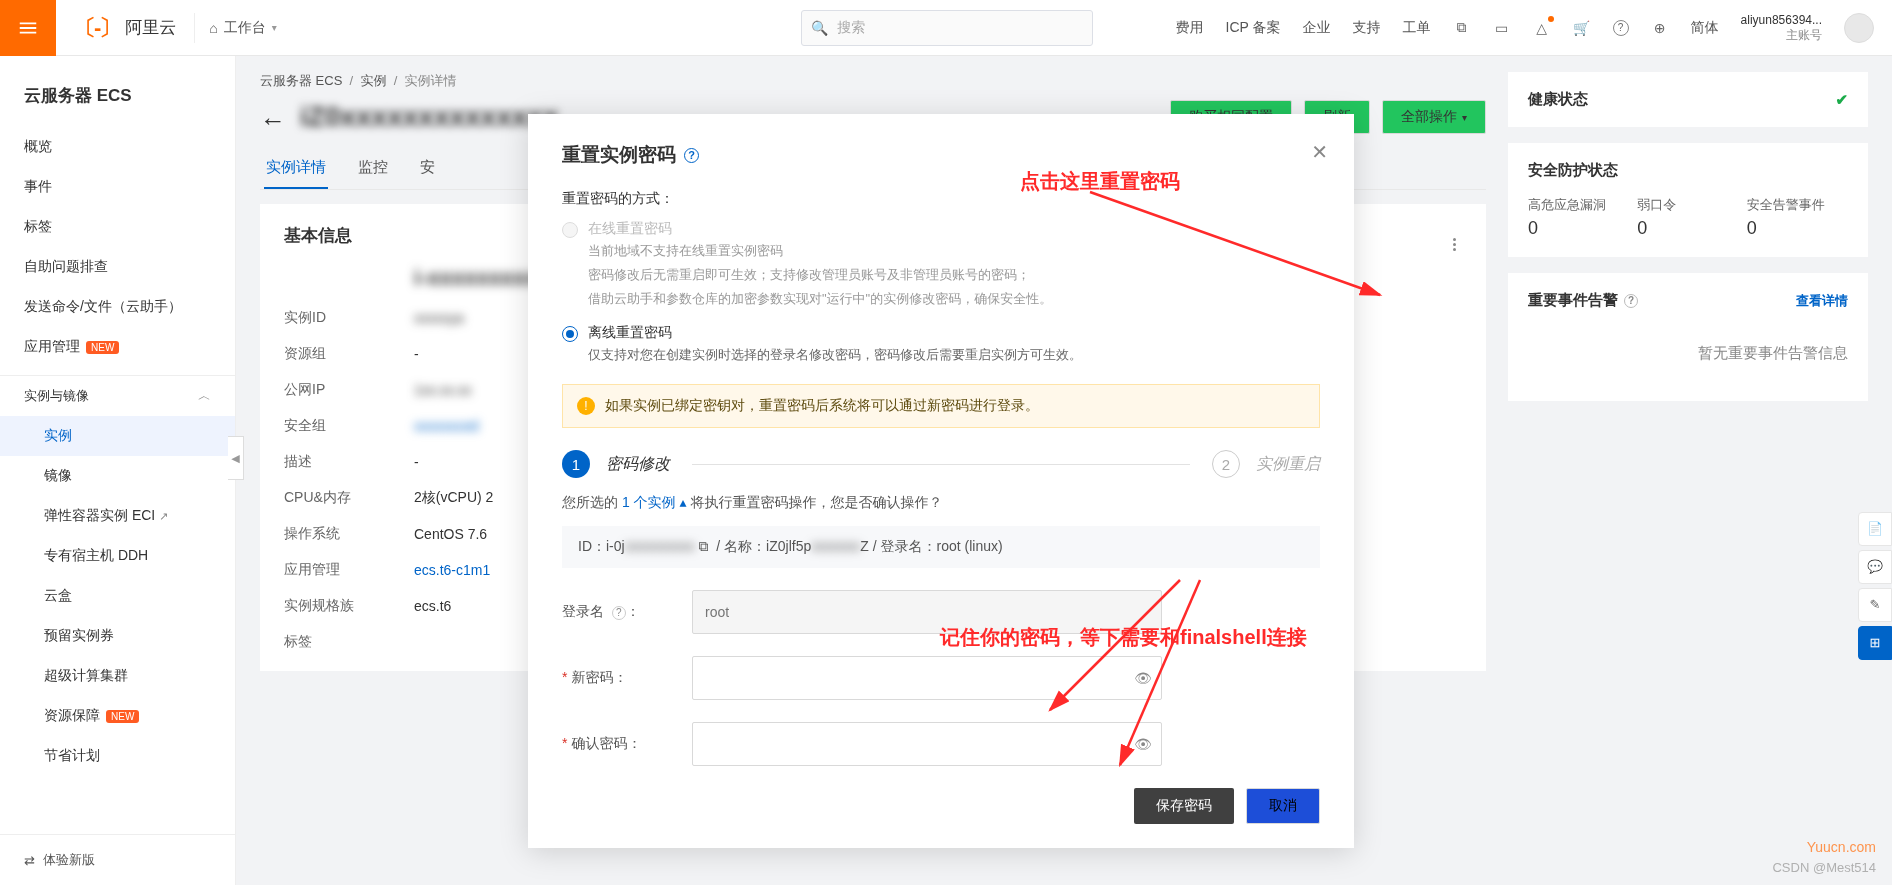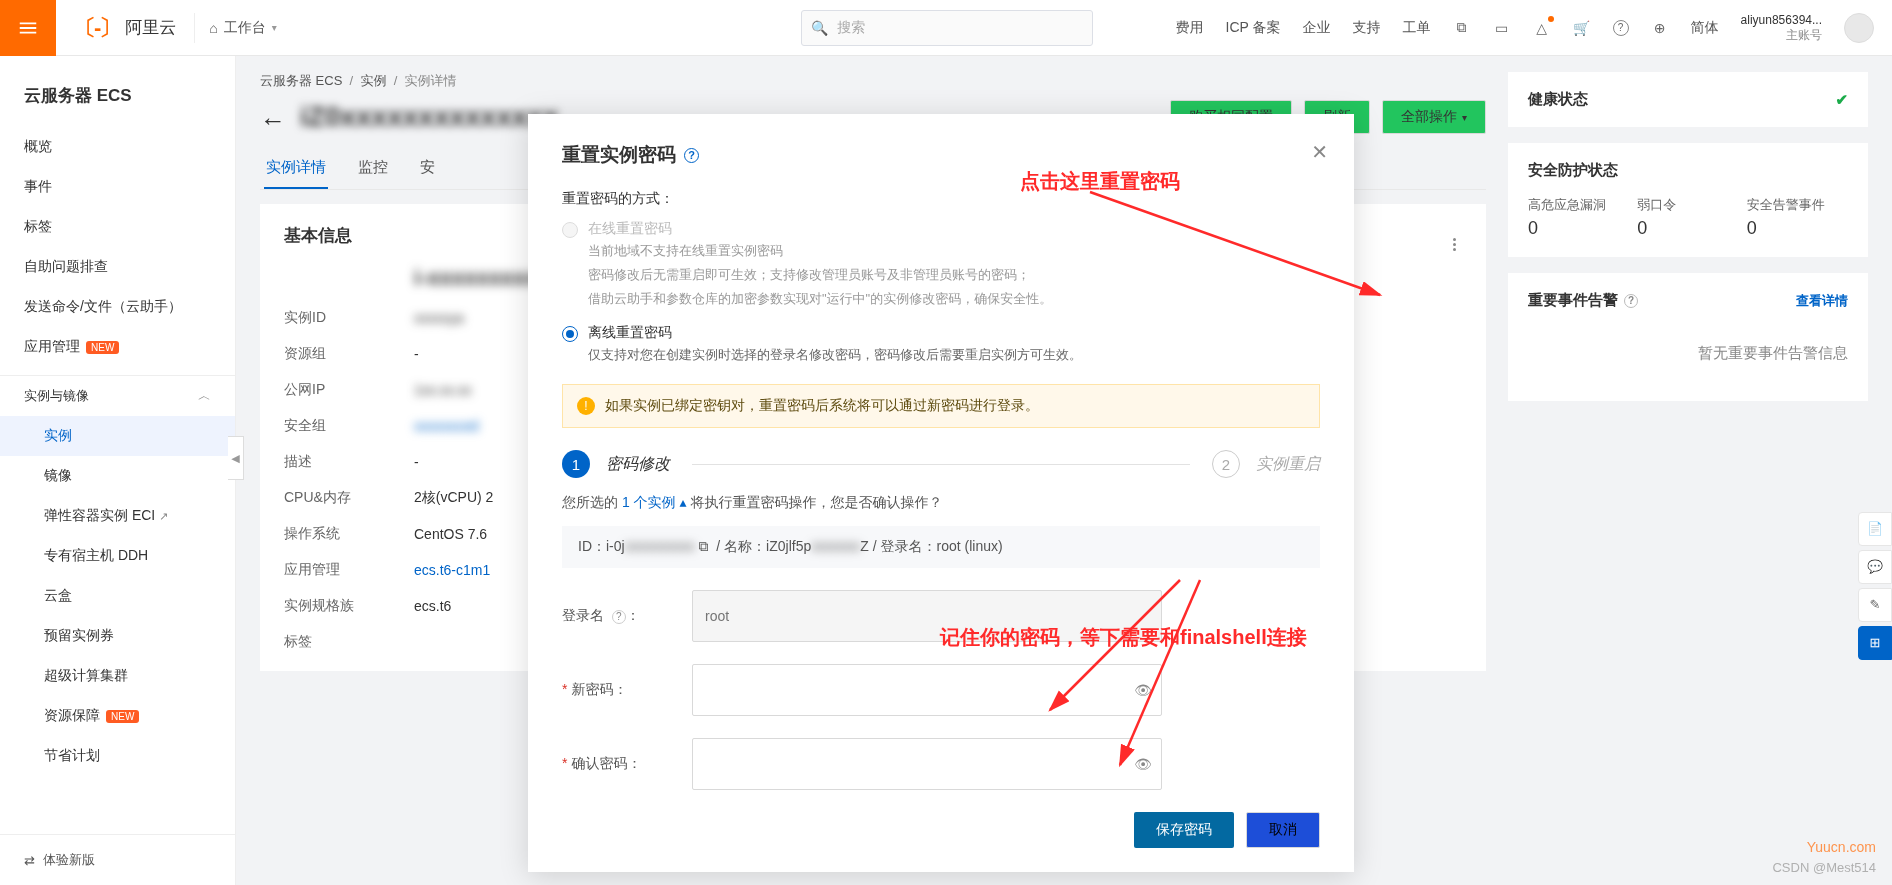--- a/index.html
+++ b/index.html
@@ -94,26 +94,26 @@
 .step-label.idle { color: #aaa; }
 .step-line { flex: 1; height: 1px; background: #e2e2e2; margin: 0 6px; }
 .sel-text { color: #555; margin-bottom: 14px; }
 .sel-text .bl { color: #0064c8; }
 .id-box { background: #f7f8fa; padding: 12px 16px; color: #555; font-size: 14px; margin-bottom: 22px; }
 .blur { filter: blur(5px); }
 .form-row { display: flex; align-items: center; margin-bottom: 22px; gap: 20px; }
 .form-row .lbl { width: 110px; color: #555; }
 .form-row .req { color: #d93026; margin-right: 4px; }
 .form-row .help-q { color: #888; font-size: 13px; margin-left: 4px; border:1px solid #ccc; border-radius:50%; width:14px; height:14px; display:inline-flex; align-items:center; justify-content:center; font-size:10px;}
-.input { width: 470px; height: 52px; border: 1px solid #d9d9d9; border-radius: 2px; padding: 0 12px; font-size: 14px; }
+.input { width: 470px; height: 44px; border: 1px solid #d9d9d9; border-radius: 2px; padding: 0 12px; font-size: 14px; }
 .input[disabled] { background: #f5f5f5; color: #aaa; }
 .pwd-wrap { position: relative; width: 470px; }
 .pwd-wrap .eye { position: absolute; right: 10px; top: 50%; transform: translateY(-50%); color: #888; cursor: pointer; }
 .modal-footer { display: flex; justify-content: flex-end; gap: 12px; margin-top: 10px; }
-.btn-primary { background: #0369a1; color: #fff; border: none; padding: 9px 22px; border-radius: 2px; cursor: pointer; font-size: 14px; }
+.btn-primary { background: #404040; color: #fff; border: none; padding: 9px 22px; border-radius: 2px; cursor: pointer; font-size: 14px; }
 .btn-default { background: #1d4ed8; border: 1px solid #d9d9d9; padding: 0 22px; border-radius: 2px; cursor: pointer; font-size: 14px; }
 
 
 .annot { position: absolute; color: #ff2a2a; font-size: 20px; font-weight: 600; z-index: 80; pointer-events: none; }
 .arrow-svg { position: absolute; z-index: 79; pointer-events: none; }
 .watermarks { position: absolute; right: 16px; bottom: 8px; text-align: right; font-size: 13px; color: #b0b0b0; z-index: 90; line-height:1.5;}
 .watermarks .brand { color: #ff8a3c; font-size: 14px; opacity:.9; }
 
 .floaters { position: absolute; right: 0; top: 55%; display: flex; flex-direction: column; gap: 4px; z-index: 40; }
 .floaters .fbtn { width: 34px; height: 34px; background: #fff; border: 1px solid #e6e6e6; border-radius: 4px 0 0 4px; display: flex; align-items: center; justify-content: center; color: #666; cursor: pointer; }

